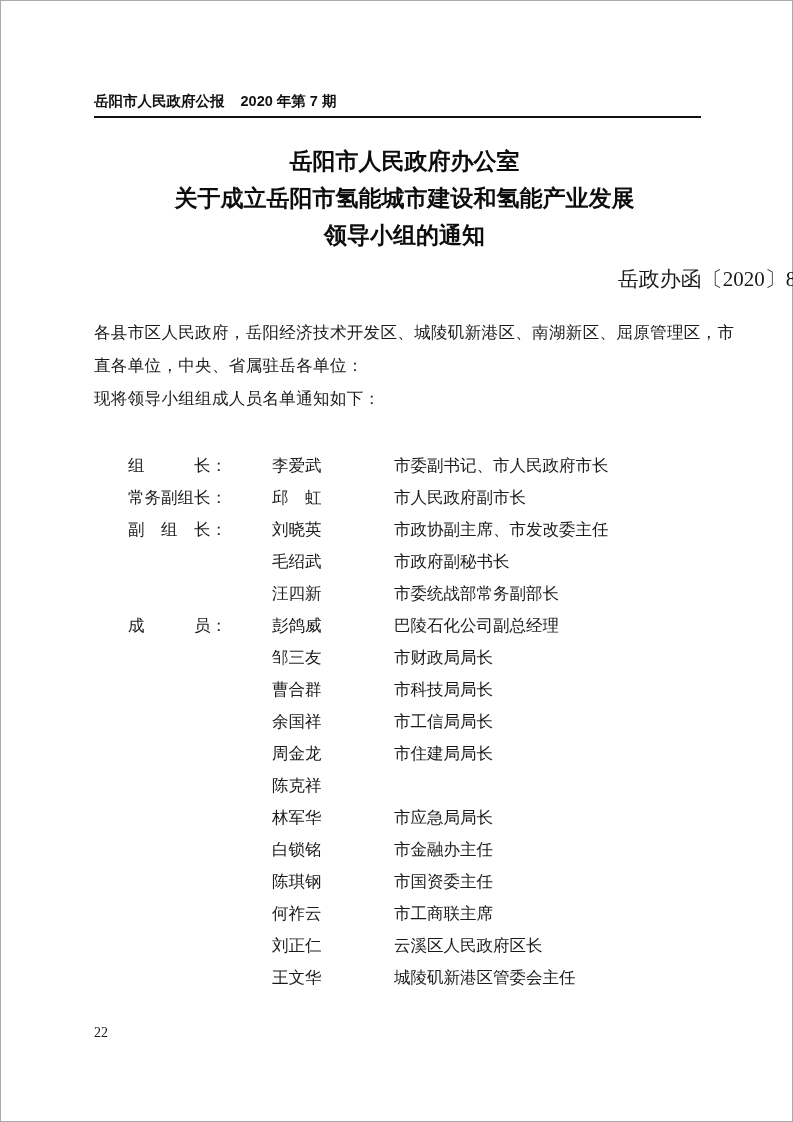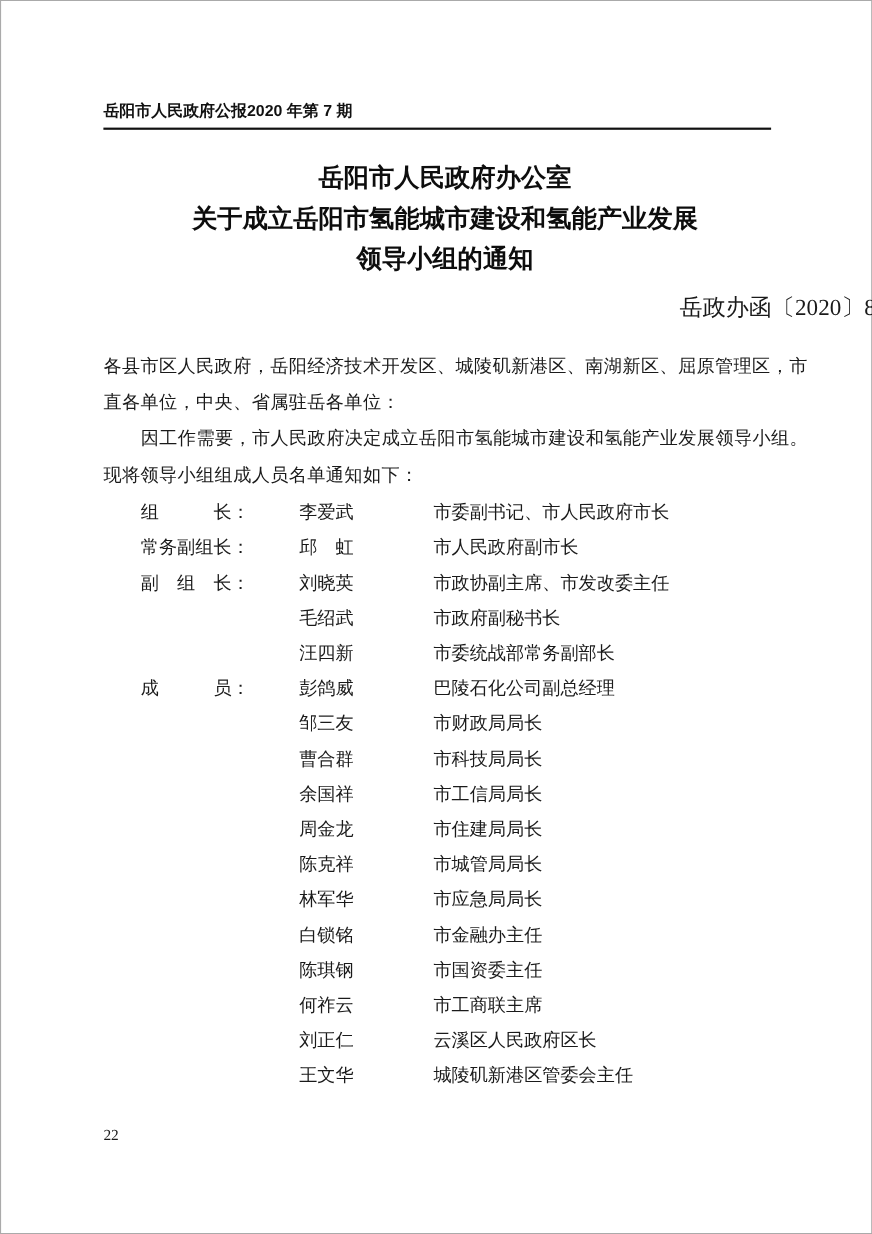--- a/index.html
+++ b/index.html
@@ -17,20 +17,21 @@
     color: #1a1a1a;
     font-family: "Liberation Serif", serif;
   }
   .page-header {
     position: absolute;
     left: 94px;
     right: 92px;
     top: 94px;
     display: flex;
     align-items: center;
+    gap: 16px;
     font-family: "Liberation Sans", sans-serif;
     font-size: 14.5px;
     font-weight: bold;
     color: #111111;
     border-bottom: 2px solid #111111;
     padding-bottom: 7px;
     line-height: 1;
   }
   .doc-title {
     position: absolute;
@@ -110,21 +111,20 @@
     <div>岳阳市人民政府办公室</div>
     <div>关于成立岳阳市氢能城市建设和氢能产业发展</div>
     <div>领导小组的通知</div>
   </div>
 
   <div class="doc-number">岳政办函〔2020〕81 号</div>
 
   <div class="body-text">
     <div class="body-line">各县市区人民政府，岳阳经济技术开发区、城陵矶新港区、南湖新区、屈原管理区，市</div>
     <div class="body-line">直各单位，中央、省属驻岳各单位：</div>
-    <div class="body-line indent">因工作需要，市人民政府决定成立岳阳市氢能城市建设和氢能产业发展领导小组。</div>
     <div class="body-line">现将领导小组组成人员名单通知如下：</div>
   </div>
 
   <div class="roster">
     <div class="row">
       <span class="label">组　　　长：</span>
       <span class="name">李爱武</span>
       <span class="pos">市委副书记、市人民政府市长</span>
     </div>
     <div class="row">
@@ -168,21 +168,20 @@
       <span class="pos">市工信局局长</span>
     </div>
     <div class="row">
       <span class="label"></span>
       <span class="name">周金龙</span>
       <span class="pos">市住建局局长</span>
     </div>
     <div class="row">
       <span class="label"></span>
       <span class="name">陈克祥</span>
-      <span class="pos">市城管局局长</span>
     </div>
     <div class="row">
       <span class="label"></span>
       <span class="name">林军华</span>
       <span class="pos">市应急局局长</span>
     </div>
     <div class="row">
       <span class="label"></span>
       <span class="name">白锁铭</span>
       <span class="pos">市金融办主任</span>

